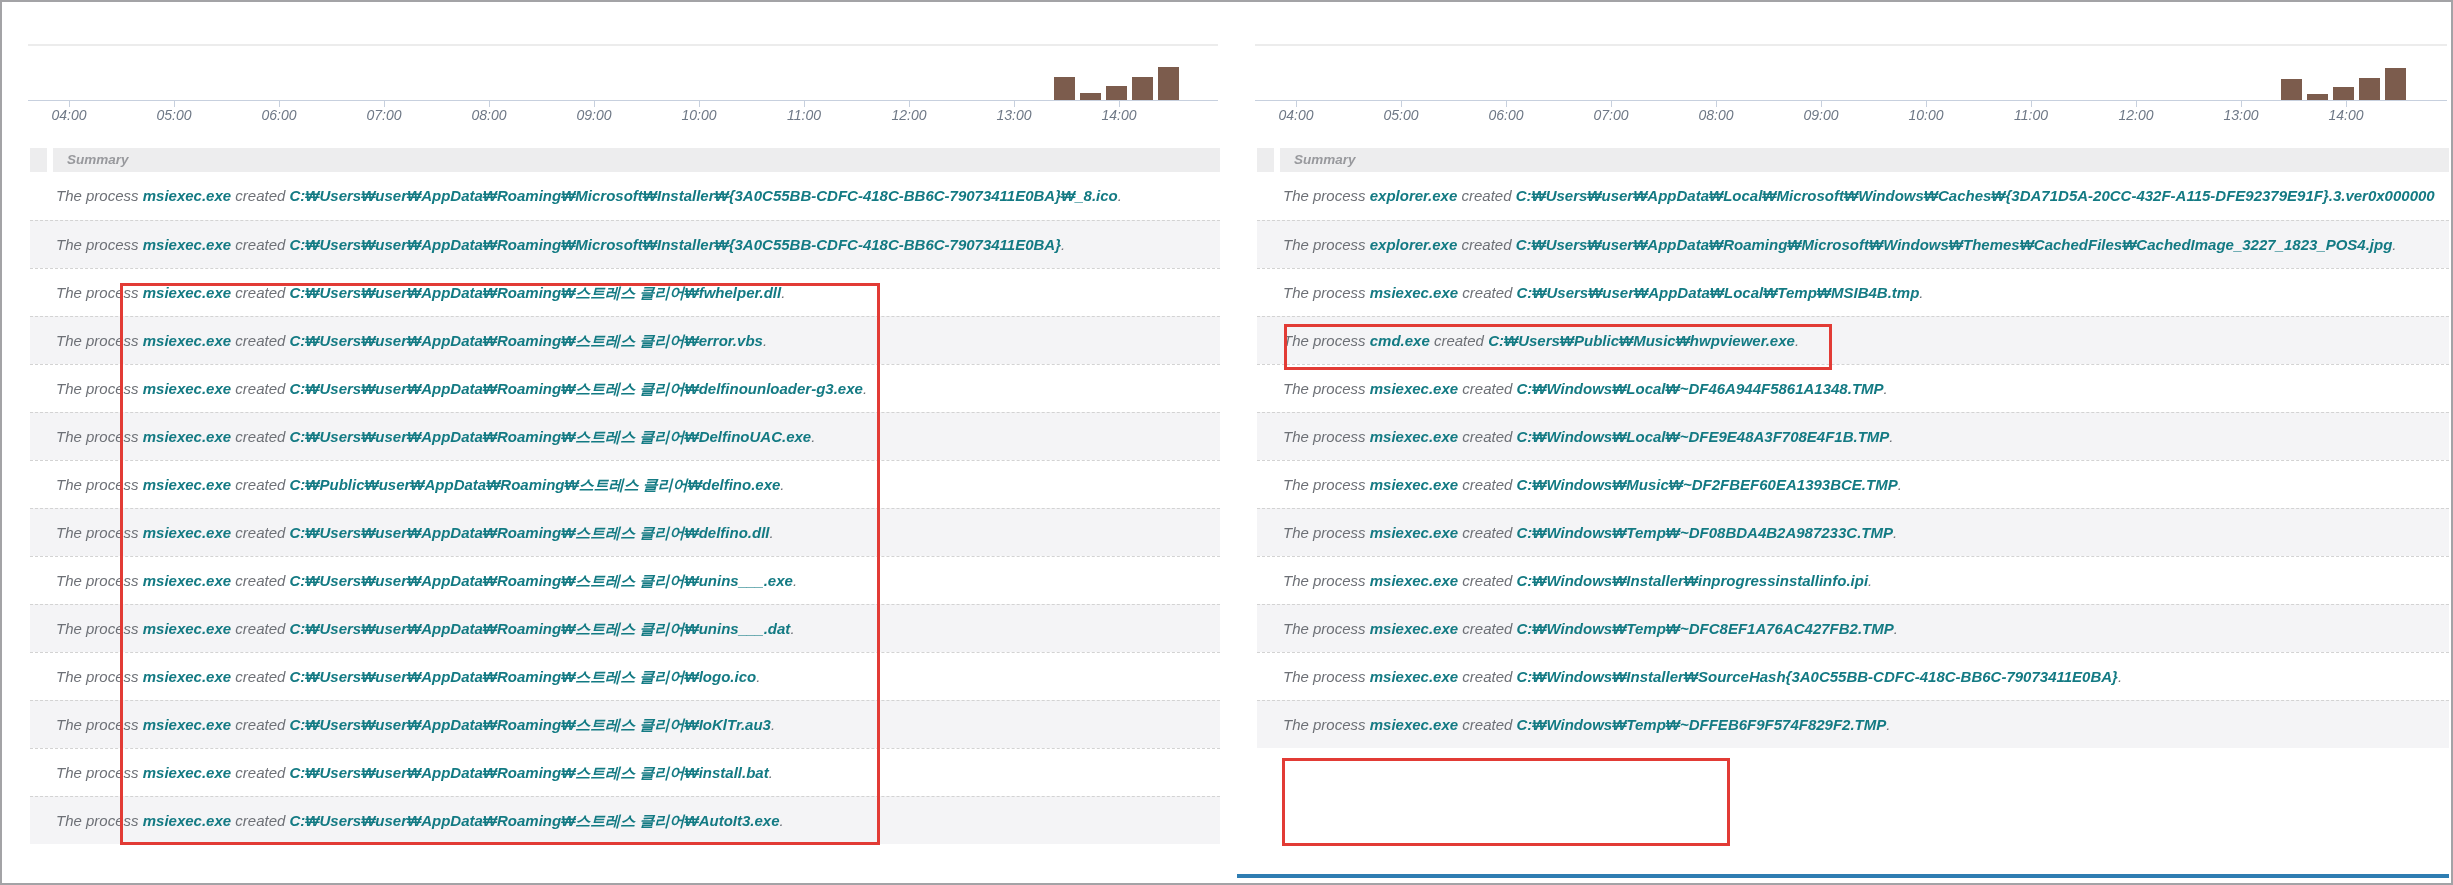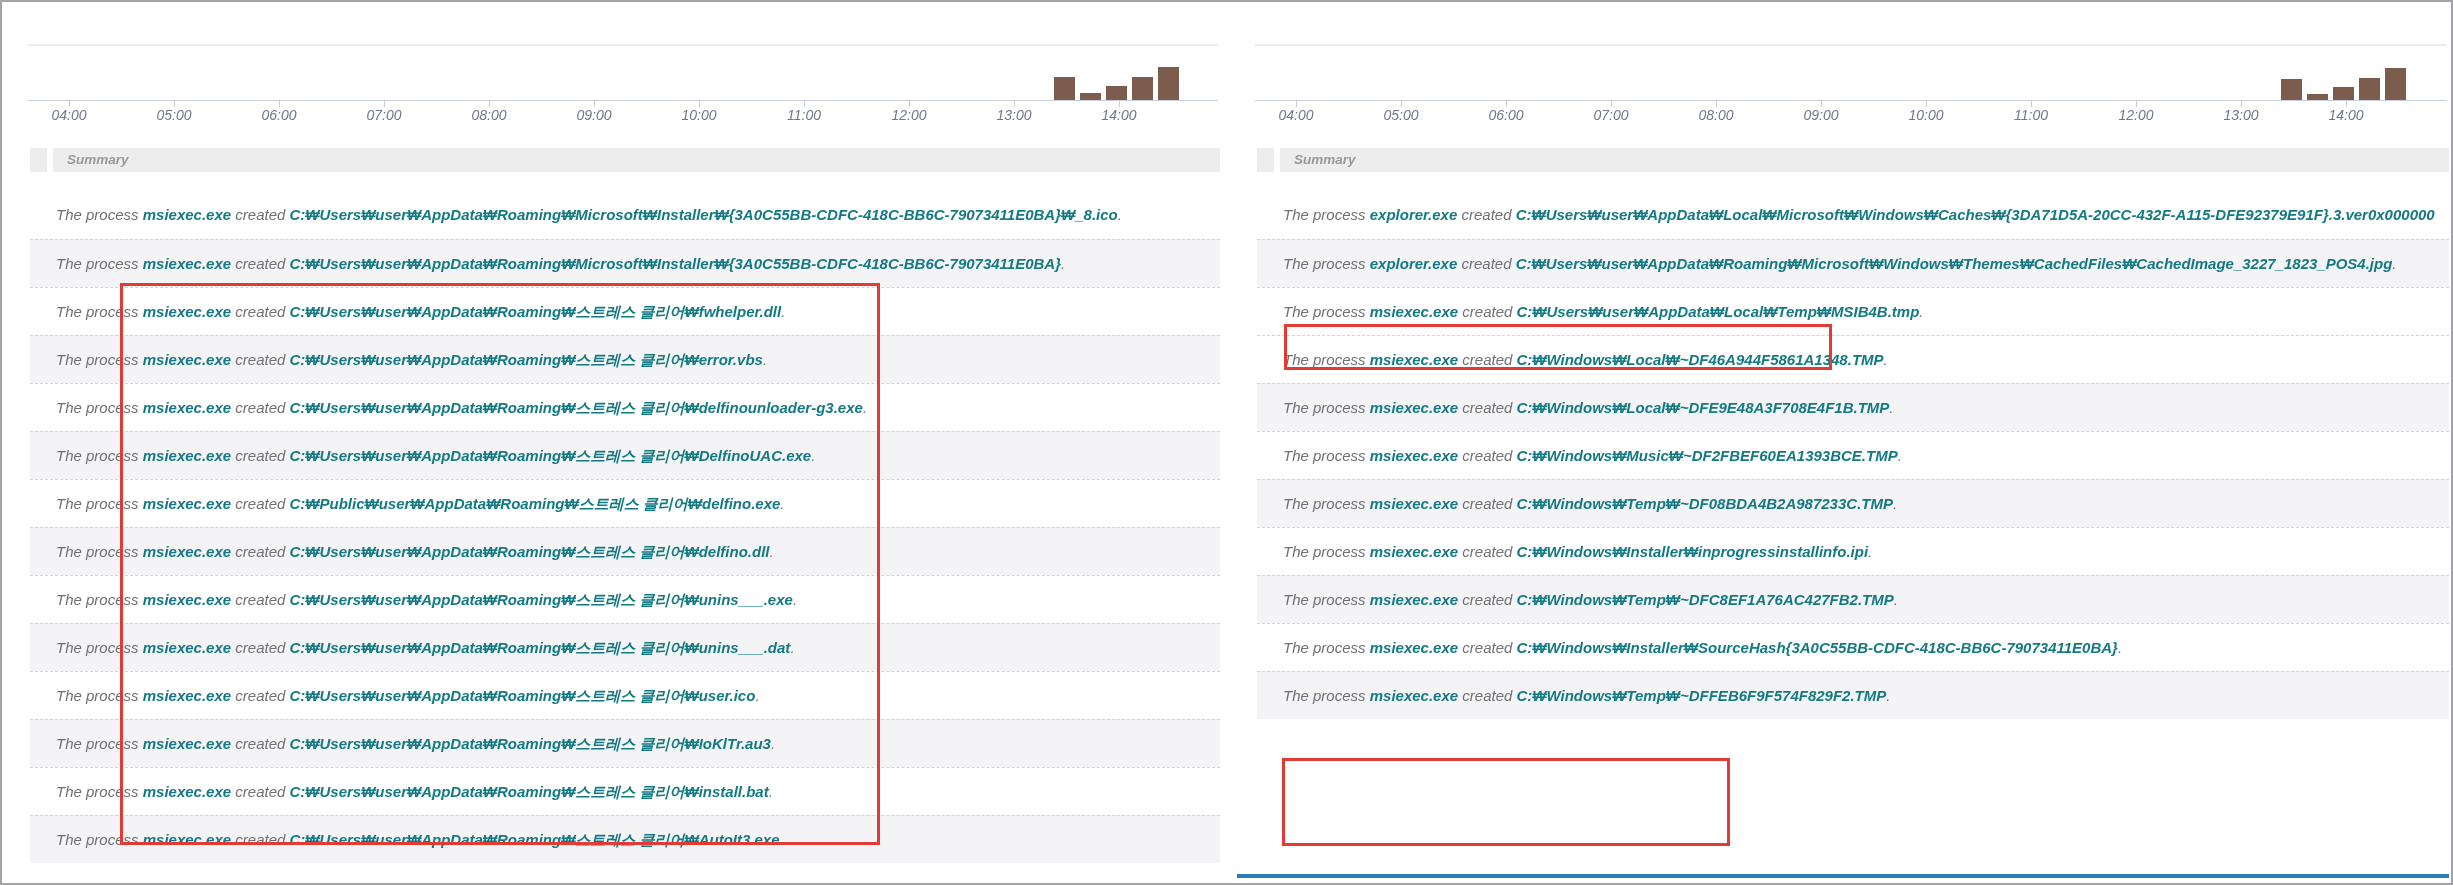--- a/index.html
+++ b/index.html
@@ -13,21 +13,21 @@
   #panel-left{left:28px;width:1192px;}
   #panel-right{left:1255px;width:1194px;}
   .topline{position:absolute;left:0;right:2px;top:44px;height:2px;background:#ececec;}
   .axis{position:absolute;left:0;right:2px;top:100px;height:1px;background:#c7d0de;}
   .tick{position:absolute;top:100px;width:1px;height:7px;background:#c7d0de;}
   .tick-label{position:absolute;top:107px;transform:translateX(-50%);font-size:14px;color:#6e7886;white-space:nowrap;}
   .bar{position:absolute;width:21px;background:var(--bar-brown,#7c5c4d);}
   .sum-corner{position:absolute;left:2px;top:148px;width:17px;height:24px;background:var(--header-gray-bg,#ededee);}
   .sum-bar{position:absolute;left:25px;right:0;top:148px;height:24px;background:var(--header-gray-bg,#ededee);
     color:#98999d;font-weight:bold;font-size:13.5px;line-height:24px;padding-left:14px;box-sizing:border-box;}
-  .rows{position:absolute;left:2px;right:0;top:172px;margin-top:19px;}
+  .rows{position:absolute;left:2px;right:0;top:172px;}
   .row{position:relative;height:48px;line-height:48px;font-size:15px;color:var(--body-text,#6d7076);
     padding-left:26px;white-space:nowrap;overflow:hidden;box-sizing:border-box;}
   .row.alt{background:var(--alt-row-bg,#f4f4f6);}
   .row.sep{border-top:1px dashed #d3d3d3;line-height:47px;}
   .proc,.path{color:var(--teal-text,#137a83);font-weight:bold;}
   .hl{position:absolute;border:3px solid var(--highlight-red,#e23b35);box-sizing:border-box;z-index:40;pointer-events:none;}
   .accent{position:absolute;left:-18px;right:0;bottom:3px;height:4px;background:var(--accent-blue,#2e7db2);}
 </style>
 </head>
 <body>
@@ -76,21 +76,21 @@
       <div class="row"><span>The process </span><span class="proc">msiexec.exe</span><span> created </span><span class="path">C:₩Users₩user₩AppData₩Roaming₩Microsoft₩Installer₩{3A0C55BB-CDFC-418C-BB6C-79073411E0BA}₩_8.ico</span><span>.</span></div>
       <div class="row alt sep"><span>The process </span><span class="proc">msiexec.exe</span><span> created </span><span class="path">C:₩Users₩user₩AppData₩Roaming₩Microsoft₩Installer₩{3A0C55BB-CDFC-418C-BB6C-79073411E0BA}</span><span>.</span></div>
       <div class="row sep"><span>The process </span><span class="proc">msiexec.exe</span><span> created </span><span class="path">C:₩Users₩user₩AppData₩Roaming₩스트레스 클리어₩fwhelper.dll</span><span>.</span></div>
       <div class="row alt sep"><span>The process </span><span class="proc">msiexec.exe</span><span> created </span><span class="path">C:₩Users₩user₩AppData₩Roaming₩스트레스 클리어₩error.vbs</span><span>.</span></div>
       <div class="row sep"><span>The process </span><span class="proc">msiexec.exe</span><span> created </span><span class="path">C:₩Users₩user₩AppData₩Roaming₩스트레스 클리어₩delfinounloader-g3.exe</span><span>.</span></div>
       <div class="row alt sep"><span>The process </span><span class="proc">msiexec.exe</span><span> created </span><span class="path">C:₩Users₩user₩AppData₩Roaming₩스트레스 클리어₩DelfinoUAC.exe</span><span>.</span></div>
       <div class="row sep"><span>The process </span><span class="proc">msiexec.exe</span><span> created </span><span class="path">C:₩Public₩user₩AppData₩Roaming₩스트레스 클리어₩delfino.exe</span><span>.</span></div>
       <div class="row alt sep"><span>The process </span><span class="proc">msiexec.exe</span><span> created </span><span class="path">C:₩Users₩user₩AppData₩Roaming₩스트레스 클리어₩delfino.dll</span><span>.</span></div>
       <div class="row sep"><span>The process </span><span class="proc">msiexec.exe</span><span> created </span><span class="path">C:₩Users₩user₩AppData₩Roaming₩스트레스 클리어₩unins___.exe</span><span>.</span></div>
       <div class="row alt sep"><span>The process </span><span class="proc">msiexec.exe</span><span> created </span><span class="path">C:₩Users₩user₩AppData₩Roaming₩스트레스 클리어₩unins___.dat</span><span>.</span></div>
-      <div class="row sep"><span>The process </span><span class="proc">msiexec.exe</span><span> created </span><span class="path">C:₩Users₩user₩AppData₩Roaming₩스트레스 클리어₩user.ico</span><span>.</span></div>
+      <div class="row sep"><span>The process </span><span class="proc">msiexec.exe</span><span> created </span><span class="path">C:₩Users₩user₩AppData₩Roaming₩스트레스 클리어₩logo.ico</span><span>.</span></div>
       <div class="row alt sep"><span>The process </span><span class="proc">msiexec.exe</span><span> created </span><span class="path">C:₩Users₩user₩AppData₩Roaming₩스트레스 클리어₩IoKlTr.au3</span><span>.</span></div>
       <div class="row sep"><span>The process </span><span class="proc">msiexec.exe</span><span> created </span><span class="path">C:₩Users₩user₩AppData₩Roaming₩스트레스 클리어₩install.bat</span><span>.</span></div>
       <div class="row alt sep"><span>The process </span><span class="proc">msiexec.exe</span><span> created </span><span class="path">C:₩Users₩user₩AppData₩Roaming₩스트레스 클리어₩AutoIt3.exe</span><span>.</span></div>
     </div>
   <div class="hls">
       <div class="hl" style="left: 92px; top: 283px; width: 760px; height: 562px;"></div>
     </div>
 </div>
 
 <div class="panel" id="panel-right">
@@ -128,20 +128,21 @@
       <div class="bar" style="left: 1130px; top: 68px; height: 32px;"></div>
     </div>
   <div class="sum-corner"></div>
   <div class="sum-bar">
     <span>Summary</span>
   </div>
   <div class="rows">
       <div class="row"><span>The process </span><span class="proc">explorer.exe</span><span> created </span><span class="path">C:₩Users₩user₩AppData₩Local₩Microsoft₩Windows₩Caches₩{3DA71D5A-20CC-432F-A115-DFE92379E91F}.3.ver0x000000</span></div>
       <div class="row alt sep"><span>The process </span><span class="proc">explorer.exe</span><span> created </span><span class="path">C:₩Users₩user₩AppData₩Roaming₩Microsoft₩Windows₩Themes₩CachedFiles₩CachedImage_3227_1823_POS4.jpg</span><span>.</span></div>
       <div class="row sep"><span>The process </span><span class="proc">msiexec.exe</span><span> created </span><span class="path">C:₩Users₩user₩AppData₩Local₩Temp₩MSIB4B.tmp</span><span>.</span></div>
+      <div class="row alt sep"><span>The process </span><span class="proc">cmd.exe</span><span> created </span><span class="path">C:₩Users₩Public₩Music₩hwpviewer.exe</span><span>.</span></div>
       <div class="row sep"><span>The process </span><span class="proc">msiexec.exe</span><span> created </span><span class="path">C:₩Windows₩Local₩~DF46A944F5861A1348.TMP</span><span>.</span></div>
       <div class="row alt sep"><span>The process </span><span class="proc">msiexec.exe</span><span> created </span><span class="path">C:₩Windows₩Local₩~DFE9E48A3F708E4F1B.TMP</span><span>.</span></div>
       <div class="row sep"><span>The process </span><span class="proc">msiexec.exe</span><span> created </span><span class="path">C:₩Windows₩Music₩~DF2FBEF60EA1393BCE.TMP</span><span>.</span></div>
       <div class="row alt sep"><span>The process </span><span class="proc">msiexec.exe</span><span> created </span><span class="path">C:₩Windows₩Temp₩~DF08BDA4B2A987233C.TMP</span><span>.</span></div>
       <div class="row sep"><span>The process </span><span class="proc">msiexec.exe</span><span> created </span><span class="path">C:₩Windows₩Installer₩inprogressinstallinfo.ipi</span><span>.</span></div>
       <div class="row alt sep"><span>The process </span><span class="proc">msiexec.exe</span><span> created </span><span class="path">C:₩Windows₩Temp₩~DFC8EF1A76AC427FB2.TMP</span><span>.</span></div>
       <div class="row sep"><span>The process </span><span class="proc">msiexec.exe</span><span> created </span><span class="path">C:₩Windows₩Installer₩SourceHash{3A0C55BB-CDFC-418C-BB6C-79073411E0BA}</span><span>.</span></div>
       <div class="row alt sep"><span>The process </span><span class="proc">msiexec.exe</span><span> created </span><span class="path">C:₩Windows₩Temp₩~DFFEB6F9F574F829F2.TMP</span><span>.</span></div>
     </div>
   <div class="hls">

